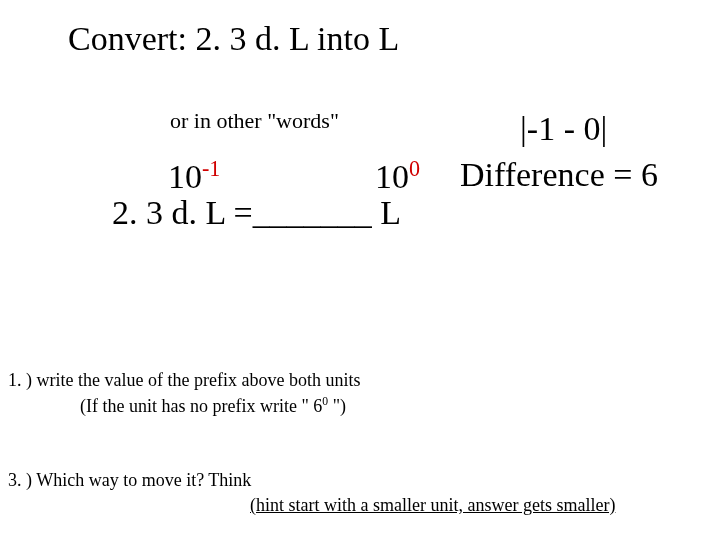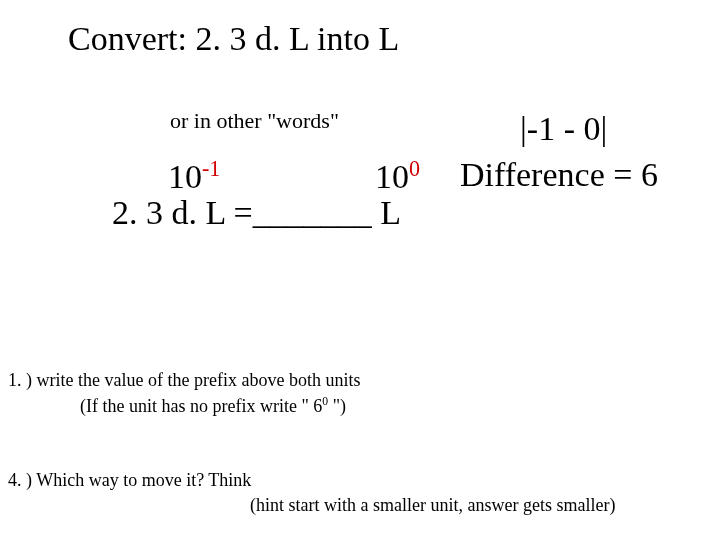--- a/index.html
+++ b/index.html
@@ -50,17 +50,17 @@
 <div class="abs eq" style="left:460px; top:156px;">Difference = 6</div>
 
 <div class="abs instr" style="left:8px; top:370px;">1. ) write the value of the prefix above both units</div>
 
 <div class="abs instr" style="left:80px; top:395px;">
   <span>(If the unit has no prefix write " 6</span><sup>0</sup><span> ")</span>
 </div>
 
 
 
-<div class="abs instr" style="left:8px; top:470px;">4. ) Which way to move it? Think</div>
+<div class="abs instr" style="left:8px; top:470px;">3. ) Which way to move it? Think</div>
 
-<div class="abs instr" style="left:250px; top:495px;">(hint start with a smaller unit, answer gets smaller)</div>
+<div class="abs instr" style="left:250px; top:495px;text-decoration:underline;">(hint start with a smaller unit, answer gets smaller)</div>
 
 </div>
 
 </body></html>

